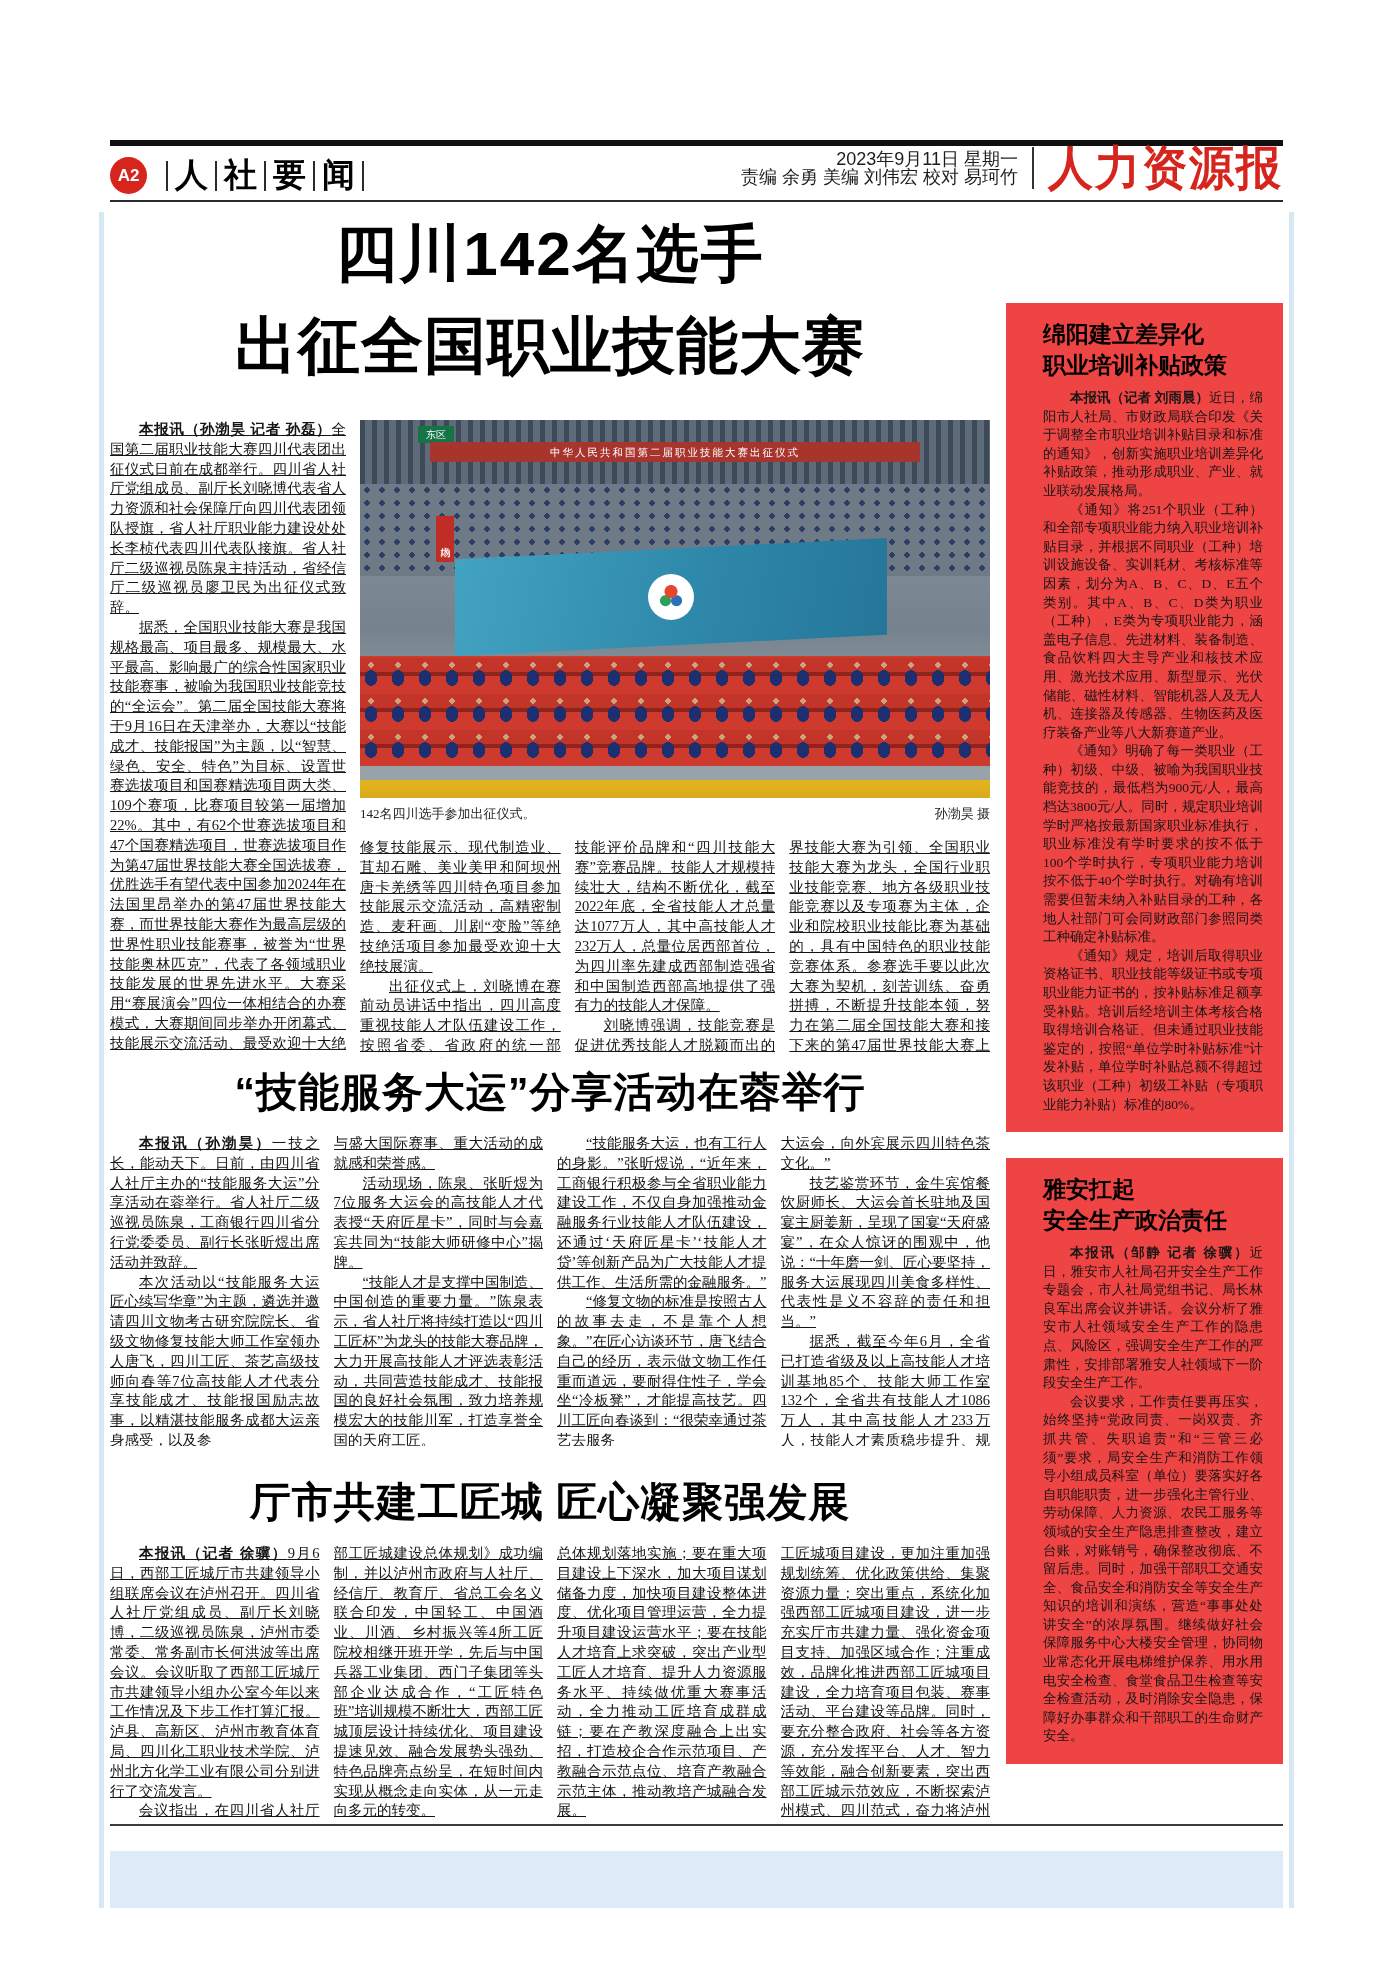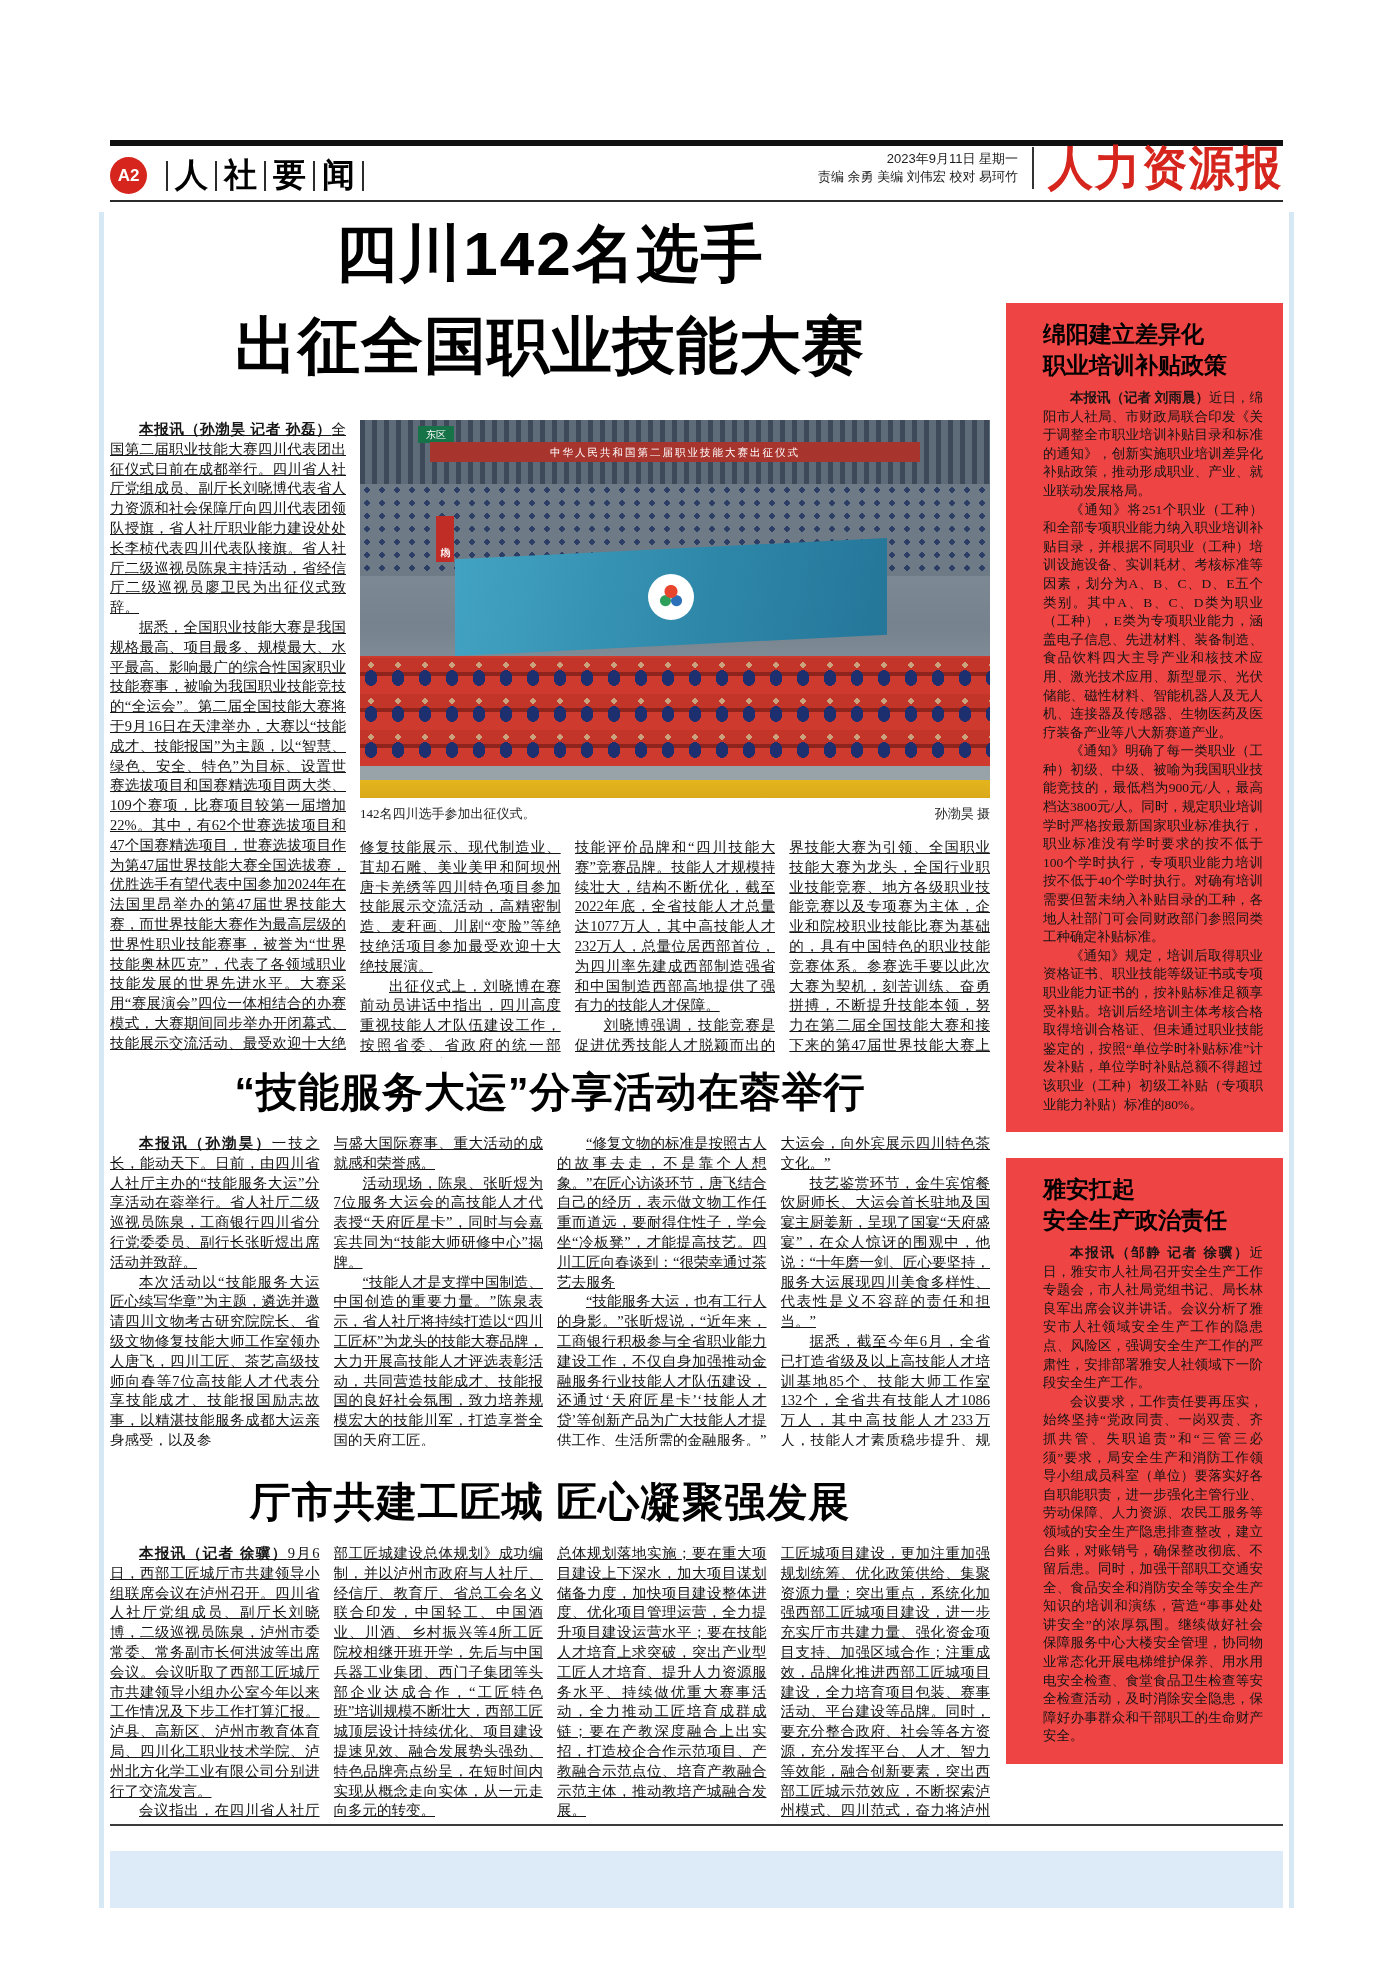--- a/index.html
+++ b/index.html
@@ -15,21 +15,21 @@
   .rule-thin{position:absolute;left:110px;top:200px;width:1173px;height:2px;background:#2a2a2a;}
   .header{position:absolute;left:110px;top:150px;width:1173px;height:48px;display:flex;justify-content:space-between;align-items:flex-end;}
   .hdr-left{display:flex;align-items:center;gap:12px;}
   .a2-badge{width:37px;height:37px;border-radius:50%;background:#d6251d;color:#fff;
     font-family:"Liberation Sans",sans-serif;font-weight:bold;font-size:17px;
     display:flex;align-items:center;justify-content:center;}
   .section-title{display:flex;align-items:center;font-family:"Liberation Sans",sans-serif;
     font-weight:900;font-size:33px;color:#000;letter-spacing:0;}
   .section-title .bar{width:2px;height:30px;background:#2b2b2b;margin:0 7px;}
   .hdr-right{display:flex;align-items:center;gap:14px;}
-  .dateline{text-align:right;font-family:"Liberation Sans",sans-serif;font-size:13px;line-height:18px;color:#1c1c1c;}
+  .dateline{text-align:right;font-family:"Liberation Sans",sans-serif;font-size:18px;line-height:18px;color:#1c1c1c;}
   .hdr-div{width:2px;height:42px;background:#333;}
   .masthead{font-family:"Liberation Serif",serif;font-weight:900;font-size:45px;color:#d6251d;letter-spacing:2px;transform:scaleY(1.05);}
 
   
   .main-headline{position:absolute;left:110px;top:208px;width:880px;text-align:center;
     font-family:"Liberation Sans",sans-serif;font-weight:900;color:#000;}
   .main-headline .l1{font-size:62px;line-height:92px;letter-spacing:2px;}
   .main-headline .l2{font-size:62px;line-height:92px;letter-spacing:1px;}
 
   
@@ -184,22 +184,22 @@
       <div class="c">
         <p><b class="lead">本报讯（孙渤昊）</b><span>一技之长，能动天下。日前，由四川省人社厅主办的“技能服务大运”分享活动在蓉举行。省人社厅二级巡视员陈泉，工商银行四川省分行党委委员、副行长张昕煜出席活动并致辞。</span></p>
         <p>本次活动以“技能服务大运 匠心续写华章”为主题，遴选并邀请四川文物考古研究院院长、省级文物修复技能大师工作室领办人唐飞，四川工匠、茶艺高级技师向春等7位高技能人才代表分享技能成才、技能报国励志故事，以精湛技能服务成都大运亲身感受，以及参</p>
       </div>
       <div class="c">
         <p class="noind">与盛大国际赛事、重大活动的成就感和荣誉感。</p>
         <p>活动现场，陈泉、张昕煜为7位服务大运会的高技能人才代表授“天府匠星卡”，同时与会嘉宾共同为“技能大师研修中心”揭牌。</p>
         <p>“技能人才是支撑中国制造、中国创造的重要力量。”陈泉表示，省人社厅将持续打造以“四川工匠杯”为龙头的技能大赛品牌，大力开展高技能人才评选表彰活动，共同营造技能成才、技能报国的良好社会氛围，致力培养规模宏大的技能川军，打造享誉全国的天府工匠。</p>
       </div>
       <div class="c">
+        <p>“技能服务大运，也有工行人的身影。”张昕煜说，“近年来，工商银行积极参与全省职业能力建设工作，不仅自身加强推动金融服务行业技能人才队伍建设，还通过‘天府匠星卡’‘技能人才贷’等创新产品为广大技能人才提供工作、生活所需的金融服务。”</p>
         <p>“修复文物的标准是按照古人的故事去走，不是靠个人想象。”在匠心访谈环节，唐飞结合自己的经历，表示做文物工作任重而道远，要耐得住性子，学会坐“冷板凳”，才能提高技艺。四川工匠向春谈到：“很荣幸通过茶艺去服务</p>
-        <p>“技能服务大运，也有工行人的身影。”张昕煜说，“近年来，工商银行积极参与全省职业能力建设工作，不仅自身加强推动金融服务行业技能人才队伍建设，还通过‘天府匠星卡’‘技能人才贷’等创新产品为广大技能人才提供工作、生活所需的金融服务。”</p>
       </div>
       <div class="c">
         <p class="noind">大运会，向外宾展示四川特色茶文化。”</p>
         <p>技艺鉴赏环节，金牛宾馆餐饮厨师长、大运会首长驻地及国宴主厨姜新，呈现了国宴“天府盛宴”，在众人惊讶的围观中，他说：“十年磨一剑、匠心要坚持，服务大运展现四川美食多样性、代表性是义不容辞的责任和担当。”</p>
         <p>据悉，截至今年6月，全省已打造省级及以上高技能人才培训基地85个、技能大师工作室132个，全省共有技能人才1086万人，其中高技能人才233万人，技能人才素质稳步提升、规模不断壮大、结构持续优化。</p>
       </div>
     </div>
   </div>
 
   <div class="section3">

